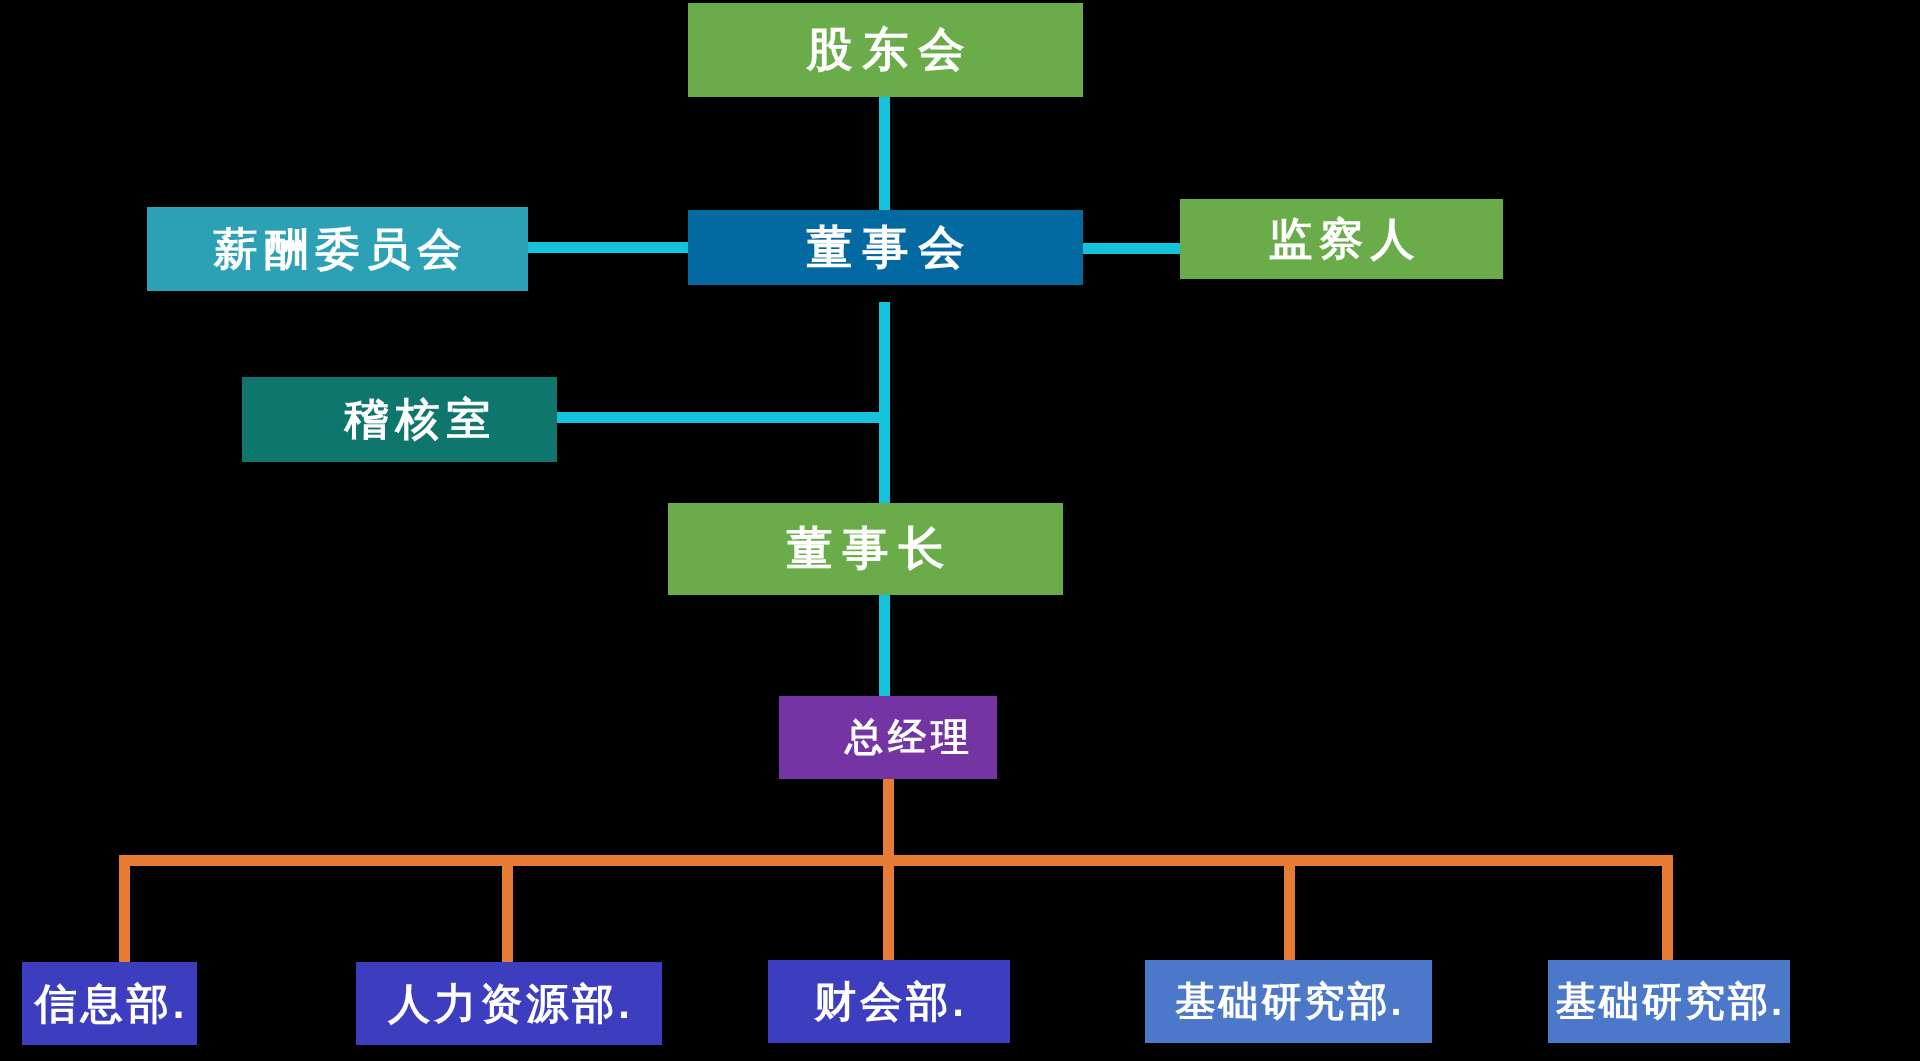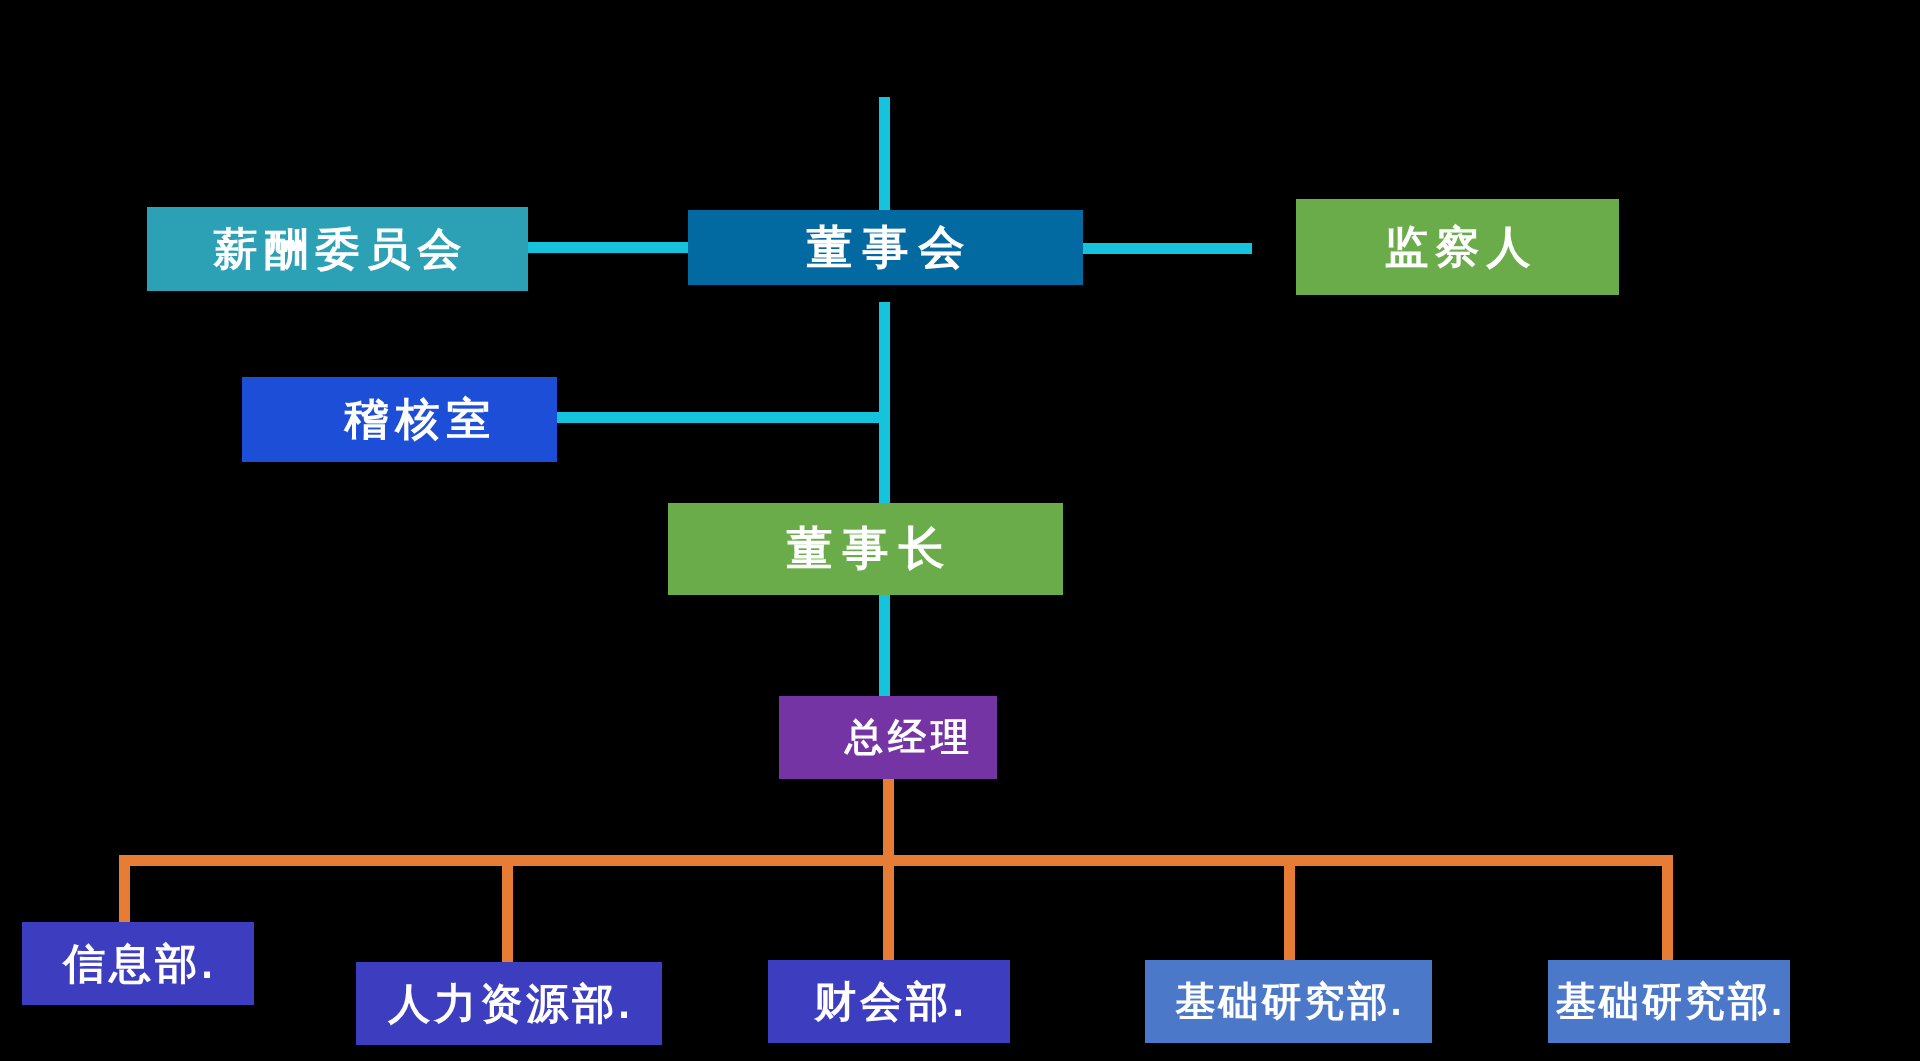--- a/index.html
+++ b/index.html
@@ -45,46 +45,49 @@
   <div class="line" style="left: 557px; top: 412px; width: 333px; height: 11px; background-color: rgb(21, 196, 220);"></div>
   <div class="line" style="left: 879px; top: 595px; width: 11px; height: 101px; background-color: rgb(21, 196, 220);"></div>
 
   <div class="line" style="left: 883px; top: 779px; width: 11px; height: 181px; background-color: rgb(231, 124, 53);"></div>
   <div class="line" style="left: 119px; top: 855px; width: 1554px; height: 11px; background-color: rgb(231, 124, 53);"></div>
   <div class="line" style="left: 119px; top: 855px; width: 11px; height: 107px; background-color: rgb(231, 124, 53);"></div>
   <div class="line" style="left: 502px; top: 855px; width: 11px; height: 107px; background-color: rgb(231, 124, 53);"></div>
   <div class="line" style="left: 1284px; top: 855px; width: 11px; height: 105px; background-color: rgb(231, 124, 53);"></div>
   <div class="line" style="left: 1662px; top: 855px; width: 11px; height: 105px; background-color: rgb(231, 124, 53);"></div>
 
+  <div class="node fs46" style="left: 688px; top: 3px; width: 395px; height: 94px; background-color: rgb(107, 172, 74);">
+    <span>股东会</span>
+  </div>
 
   <div class="node fs44" style="left: 147px; top: 207px; width: 381px; height: 84px; background-color: rgb(44, 161, 181); font-family: Liberation Serif, serif;">
     <span>薪酬委员会</span>
   </div>
 
   <div class="node fs46" style="left: 688px; top: 210px; width: 395px; height: 75px; background-color: #0369a1;">
     <span>董事会</span>
   </div>
 
-  <div class="node fs44" style="left: 1296px; top: 199px; width: 323px; height: 96px; background-color: rgb(107, 172, 74);">
+  <div class="node fs44" style="left: 1180px; top: 199px; width: 323px; height: 80px; background-color: rgb(107, 172, 74);">
     <span>监察人</span>
   </div>
 
-  <div class="node fs44" style="left: 242px; top: 377px; width: 315px; height: 85px; background-color: #1d4ed8; padding-left: 36px;">
+  <div class="node fs44" style="left: 242px; top: 377px; width: 315px; height: 85px; background-color: #0f766e; padding-left: 36px;">
     <span>稽核室</span>
   </div>
 
   <div class="node fs46" style="left: 668px; top: 503px; width: 395px; height: 92px; background-color: rgb(107, 172, 74);">
     <span>董事长</span>
   </div>
 
   <div class="node fs38" style="left: 779px; top: 696px; width: 218px; height: 83px; background-color: rgb(116, 52, 164); padding-left: 38px;">
     <span>总经理</span>
   </div>
 
-  <div class="node fs42" style="left: 22px; top: 922px; width: 232px; height: 83px; background-color: rgb(61, 61, 192);">
+  <div class="node fs42" style="left: 22px; top: 962px; width: 175px; height: 83px; background-color: rgb(61, 61, 192);">
     <span>信息部.</span>
   </div>
 
   <div class="node fs42" style="left: 356px; top: 962px; width: 306px; height: 83px; background-color: rgb(61, 61, 192);">
     <span>人力资源部.</span>
   </div>
 
   <div class="node fs42" style="left: 768px; top: 960px; width: 242px; height: 83px; background-color: rgb(61, 61, 192);">
     <span>财会部.</span>
   </div>

